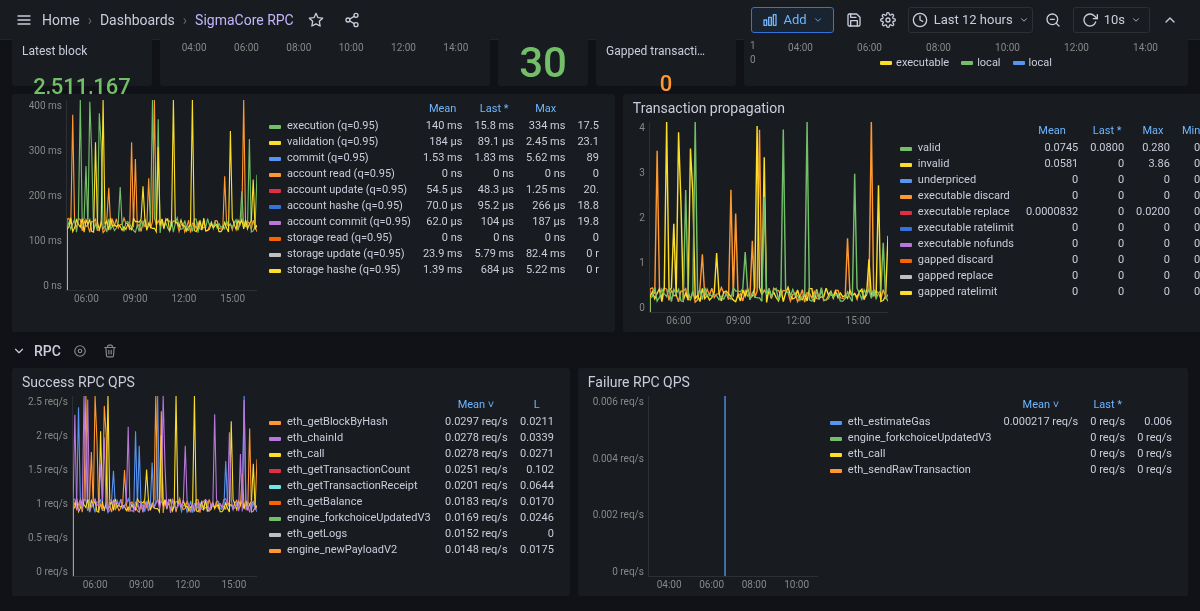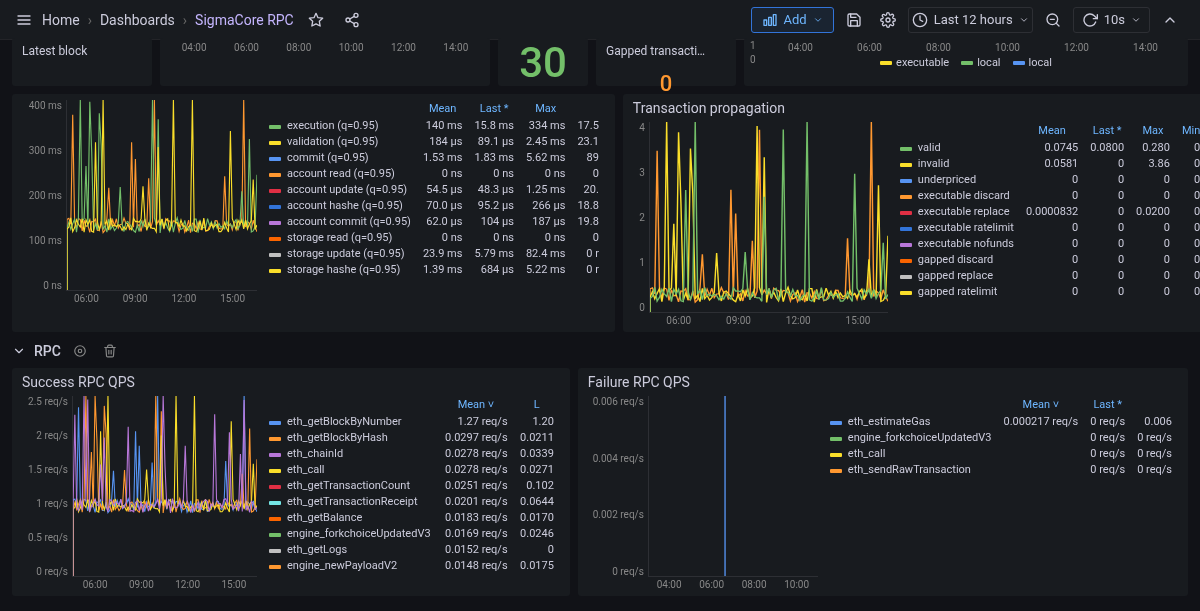--- a/index.html
+++ b/index.html
@@ -135,20 +135,21 @@
         </svg>
       </div>
   </div>
 </div>
 
 <div class="grid">
 
 <div class="row" style="height:48px;margin-top:-2px">
   <div class="panel" style="width:140px">
     <div class="panel-title" style="font-size:12px;margin-bottom:16px">Latest block</div>
+    <div class="bignum green">2,511,167</div>
   </div>
   <div class="panel" style="width:330px;padding:4px 8px">
     <div class="axis-ticks">
           <span>04:00</span>
           <span>06:00</span>
           <span>08:00</span>
           <span>10:00</span>
           <span>12:00</span>
           <span>14:00</span>
         </div>
@@ -476,25 +477,20 @@
         <table>
               <thead>
                 <tr>
                   <th></th>
                   <th>Mean ˅</th>
                   <th>L</th>
                 </tr>
               </thead>
               <tbody>
                 <tr>
-                  <td><span class="dot" style="background:#5794f2;margin-right:6px"></span>eth_getBlockByNumber</td>
-                  <td>1.27 req/s</td>
-                  <td>1.20</td>
-                </tr>
-                <tr>
                   <td><span class="dot" style="background:#ff9830;margin-right:6px"></span>eth_getBlockByHash</td>
                   <td>0.0297 req/s</td>
                   <td>0.0211</td>
                 </tr>
                 <tr>
                   <td><span class="dot" style="background:#b877d9;margin-right:6px"></span>eth_chainId</td>
                   <td>0.0278 req/s</td>
                   <td>0.0339</td>
                 </tr>
                 <tr>

